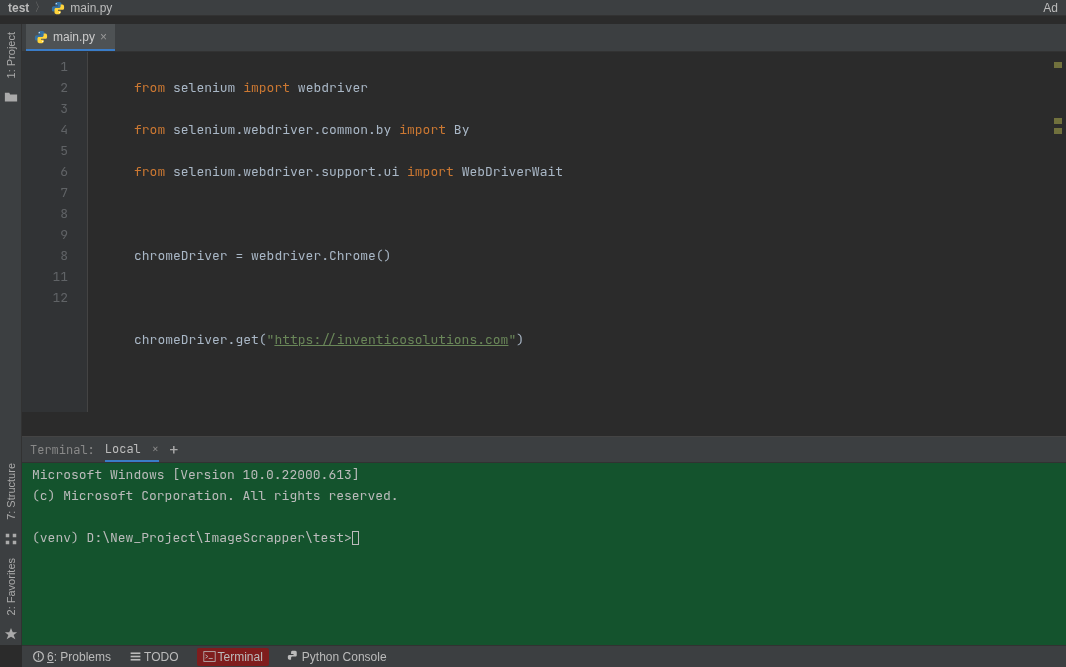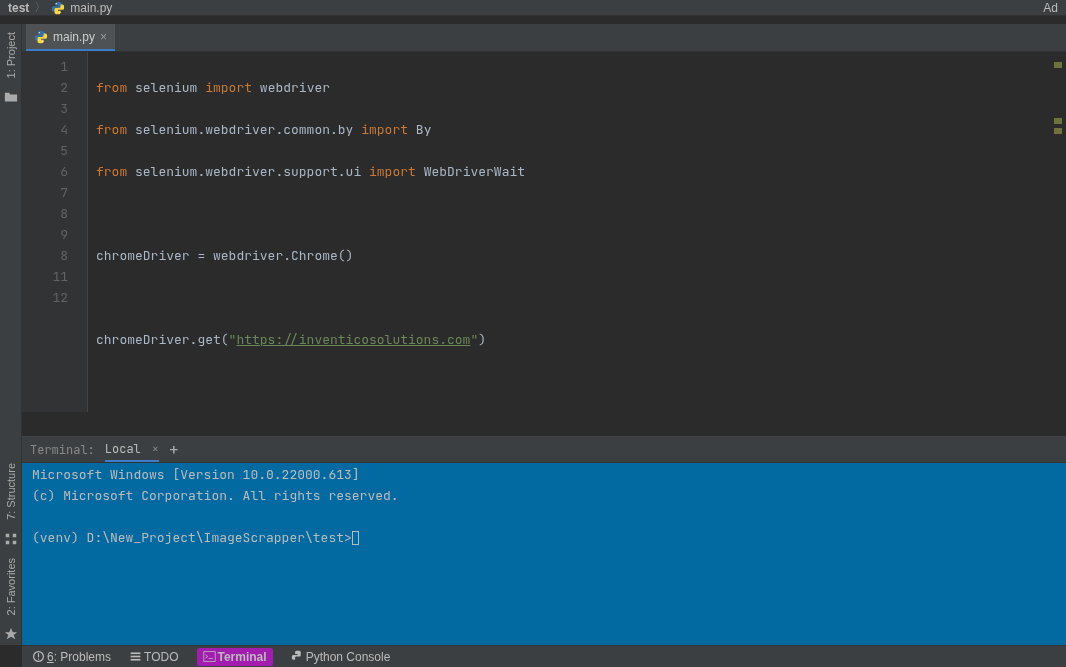--- a/index.html
+++ b/index.html
@@ -20,41 +20,41 @@
 .rail-ico { width:14px; height:14px; margin:4px 0; fill:#aaa; }
 
 .tabbar { position: absolute; left: 22px; right: 0; top: 24px; height: 28px; background: #3c3f41; display: flex; align-items: stretch; padding-left: 4px; border-bottom: 1px solid #323232; }
 .tab { display: flex; align-items: center; gap: 5px; padding: 0 8px; background: #4e5254; border-bottom: 2px solid #3a7cc7; font-size: 12px; color: #ccc; }
 .tab .close { color: #999; cursor: pointer; }
 
 .editor { position: absolute; left: 22px; right: 0; top: 52px; height: 360px; background: #2b2b2b; display: flex; }
 .gutter { width: 56px; background: #313335; text-align: right; padding: 4px 10px 4px 0; font-size: 13px; color: #606366; line-height: 21px; }
 .fold-col { width: 10px; background: #313335; border-right: 1px solid #444; }
 .code { flex: 1; padding: 4px 8px; font-size: 13px; line-height: 21px; white-space: pre; overflow: hidden; position: relative; }
-.codeline { display:block; height:21px; }
+.codeline { display:block; height:21px;margin-left:38px; }
 .kw { color: #cc7832; }
 .str { color: #6a8759; }
 .url { color: #6a8759; text-decoration: underline; }
 .warn { text-decoration: underline wavy #808080 1px; text-underline-offset: 2px; }
 
 .editor-scroll { position:absolute; right:2px; top:4px; width:12px; height:120px; background:#2b2b2b; }
 .editor-scroll .rect { position:absolute; left:2px; width:8px; background:#a0a04a; height:6px; opacity:.6; }
 
-.terminal-wrap { position: absolute; left: 22px; right: 0; top: 436px; bottom: 22px; background: #0369a1; border-top: 1px solid #444; display:flex; flex-direction:column; }
+.terminal-wrap { position: absolute; left: 22px; right: 0; top: 436px; bottom: 22px; background: #14532d; border-top: 1px solid #444; display:flex; flex-direction:column; }
 .term-tabs { height: 26px; background: #3c3f41; display: flex; align-items: center; padding: 0 8px; gap: 10px; font-size: 12px; color: #bbb; border-bottom: 1px solid #323232;}
 .term-title { color: #888; }
 .term-tab { display:flex; align-items:center; gap:11px; border-bottom:2px solid #3a7cc7; height:100%; }
 .term-tab .close { color:#888; }
 .term-plus { color:#aaa; font-size:16px; cursor:pointer; }
 .terminal { flex:1; padding: 1px 10px; font-size: 13px; line-height: 21px; color: #bbb; white-space: pre; }
 .tcaret { display:inline-block; border:1px solid #bbb; width:7px; height:14px; vertical-align: middle; }
 
 .bottombar { position: absolute; left: 22px; right: 0; bottom: 0; height: 22px; background: #3c3f41; display: flex; align-items: center; padding: 0 10px; gap: 18px; font-size: 12px; color: #bbb; border-top: 1px solid #323232; }
 .bbitem { display: flex; align-items: center; gap: 2px; cursor: pointer; }
-.bbitem.active { background:#a21caf; padding:2px 6px; border-radius:2px;font-weight:bold; }
+.bbitem.active { background:#7f1d1d; padding:2px 6px; border-radius:2px; }
 .bico { width:13px; height:13px; fill:#bbb; }
 .underkey { text-decoration: underline; }
 </style>
 </head>
 <body>
 
 <div class="topbar">
   <div class="breadcrumb">
     <b>test</b>
     <span class="sep">〉</span>

